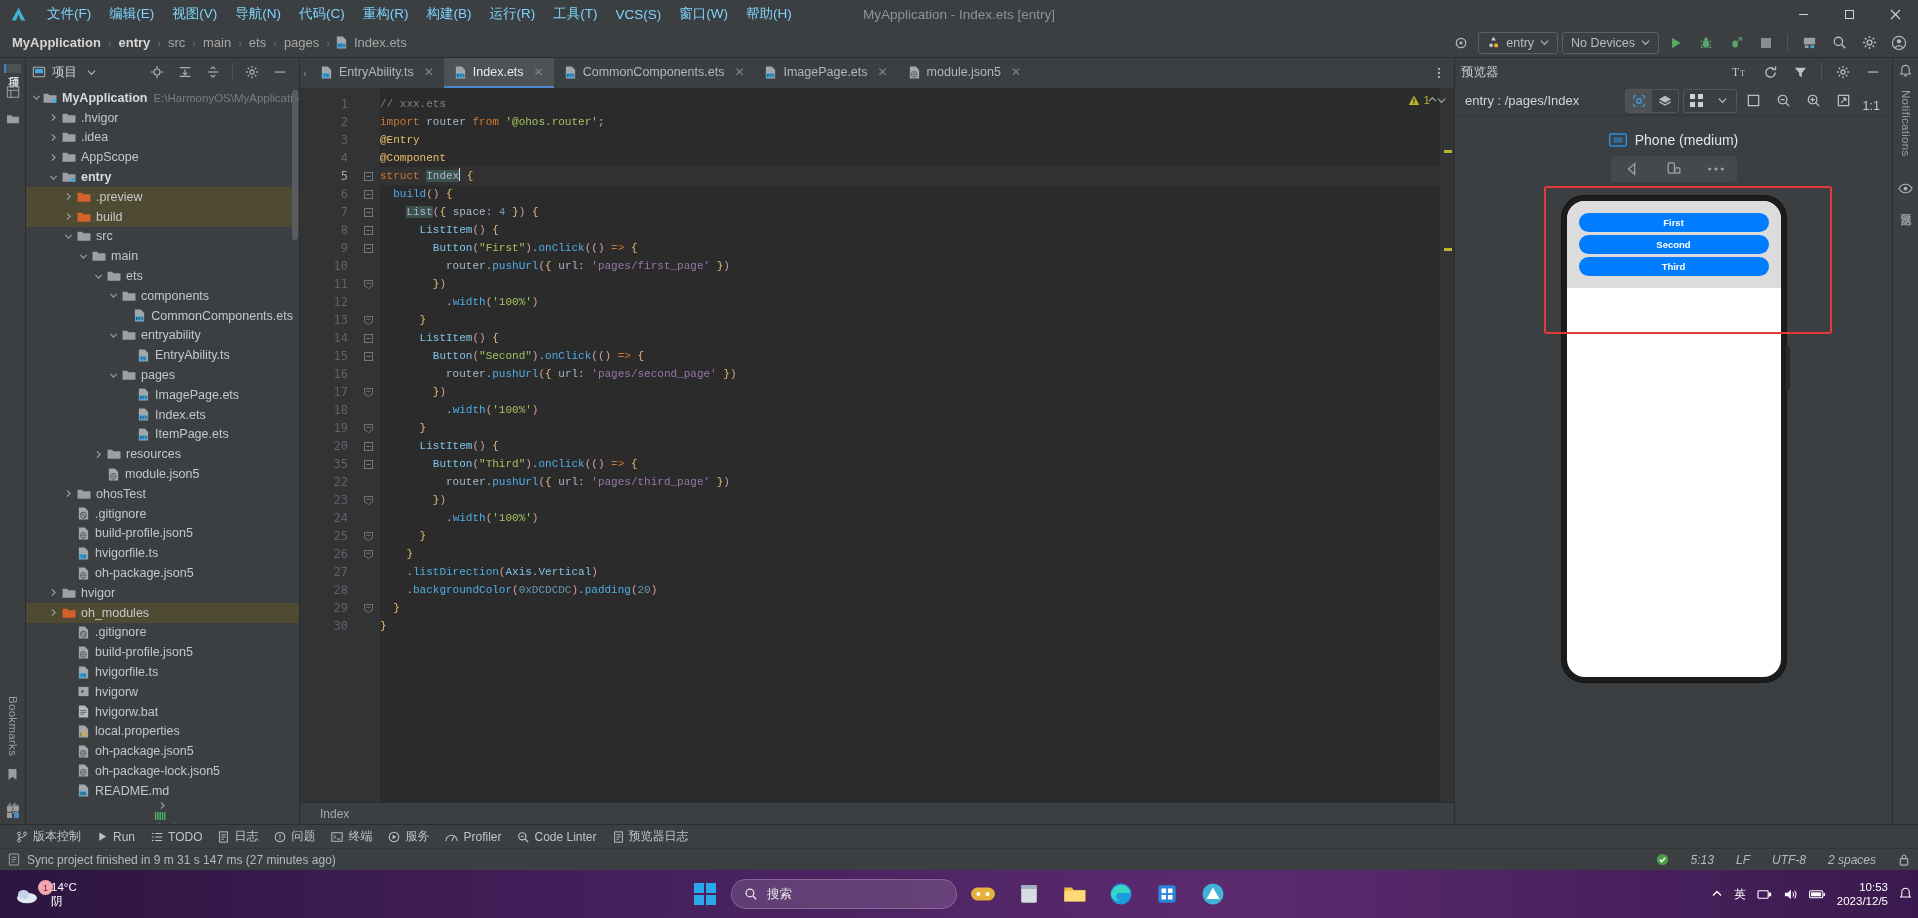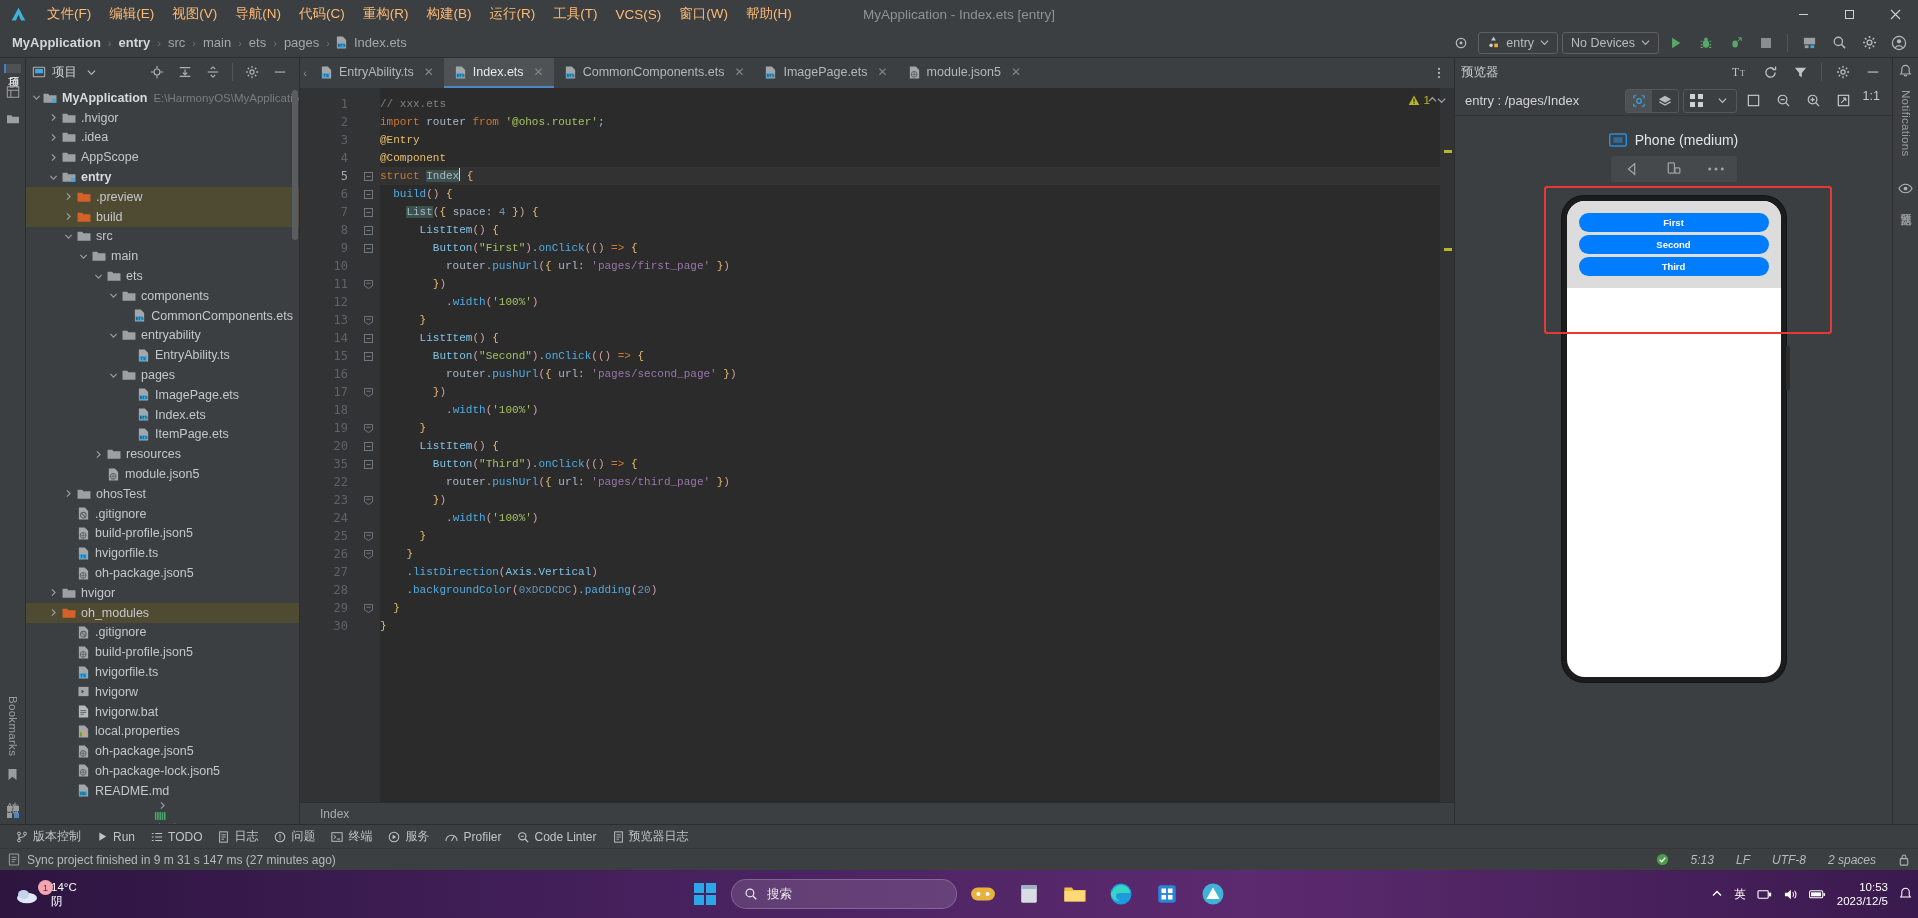--- a/index.html
+++ b/index.html
@@ -8,21 +8,21 @@
     font-family: "Liberation Sans", sans-serif;
     background:#3c3f41; color:#bbbbbb; font-size:13px;
     -webkit-font-smoothing: antialiased;
   }
   .app { width:1918px; height:918px; display:flex; flex-direction:column; }
 
   
   .menubar { height:28px; background:#3c3f41; display:flex; align-items:center;
              padding-left:8px; position:relative; flex:none;}
   .logo { width:20px; height:20px; margin-right:10px; display:flex; align-items:center; justify-content:center;}
-  .menu-item { padding:2px 9px; font-size:13.5px; color:#fdba74; white-space:nowrap; cursor:default;}
+  .menu-item { padding:2px 9px; font-size:13.5px; color:#7dd3fc; white-space:nowrap; cursor:default;}
   .wintitle { position:absolute; left:50%; transform:translateX(-50%); color:#8e9295; font-size:13.5px; }
   .wincontrols { position:absolute; right:0; top:0; height:28px; display:flex; }
   .wc { width:46px; height:28px; display:flex; align-items:center; justify-content:center; color:#cfd2d4; font-size:12px;}
 
   
   .navbar { height:30px; background:#3c3f41; display:flex; align-items:center;
             border-bottom:1px solid #2b2d2e; padding-left:10px; flex:none; position:relative;}
   .crumb { font-size:13px; color:#a6a6a6; padding:0 2px; white-space:nowrap;}
   .crumb.bold { color:#d6d6d6; font-weight:bold; }
   .crumb-sep { color:#707376; padding:0 5px; font-size:11px;}
@@ -93,21 +93,21 @@
   .breadcrumb-bottom { height:22px; background:#3c3f41; border-top:1px solid #2b2d2e;
                        display:flex; align-items:center; padding-left:20px; font-size:12px; color:#a8abad; flex:none;}
 
   
   .preview { width:438px; background:#3c3f41; display:flex; flex-direction:column;
              border-left:1px solid #2b2d2e; flex:none;}
   .pv-head { height:28px; display:flex; align-items:center; padding:0 6px; }
   .pv-head-right { margin-left:auto; display:flex; align-items:center; gap:4px;}
   .pv-sub { height:30px; display:flex; align-items:center; padding:0 10px;
             border-bottom:1px solid #323436; font-size:13px; color:#d2d4d6;}
-  .pv-sub-right { margin-left:auto; display:flex; align-items:flex-start; gap:4px;}
+  .pv-sub-right { margin-left:auto; display:flex; align-items:flex-end; gap:4px;}
   .seg { display:flex; border:1px solid #55585a; border-radius:3px; overflow:hidden;}
   .seg > div { width:26px; height:22px; display:flex; align-items:center; justify-content:center;}
   .seg > div.on { background:#4d5153; }
   .pv-body { flex:1; background:#3c3f41; position:relative; display:flex;
              flex-direction:column; align-items:center; padding-top:16px;}
   .dev-label { display:flex; align-items:center; gap:8px; font-size:14px; color:#e2e4e5;}
   .dev-ctrls { margin-top:8px; display:flex; background:#45494b; border-radius:3px; overflow:hidden;}
   .dev-ctrls > div { width:42px; height:26px; display:flex; align-items:center; justify-content:center; color:#9fa3a6;}
   .phone-wrap { margin-top:14px; position:relative; }
   .redbox { position:absolute; left:-18px; top:-10px; width:288px; height:148px;

